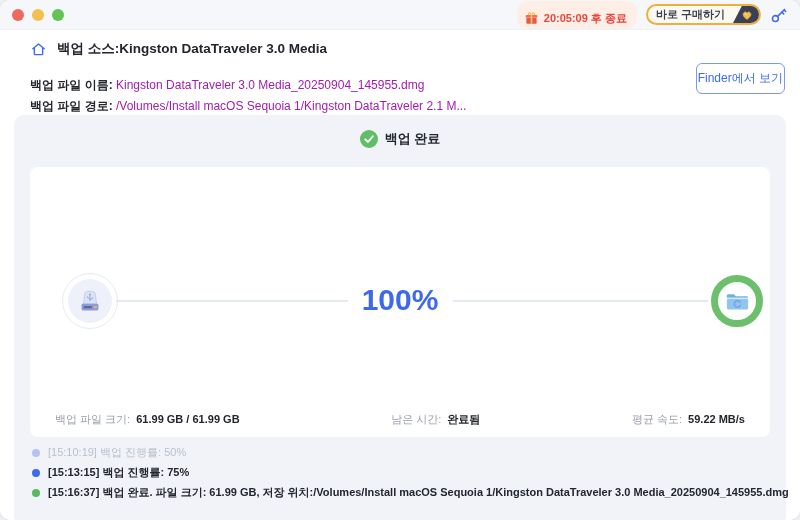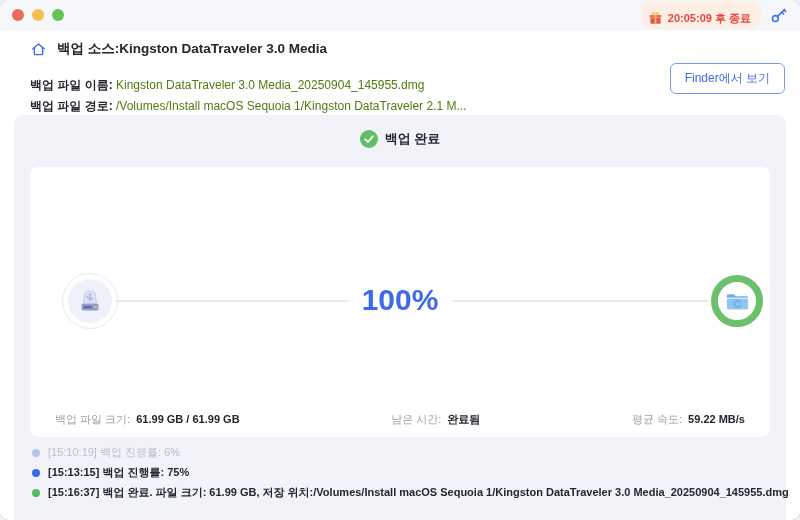--- a/index.html
+++ b/index.html
@@ -23,22 +23,22 @@
   .buy-label { padding:0 8px; font-size:11px; font-weight:bold; color:#3a4156; line-height:17px; white-space:nowrap; }
   .buy-gem { background:#3a4156; display:flex; align-items:center; padding:0 6px 0 8px;
     clip-path:polygon(34% 0, 100% 0, 100% 100%, 0 100%); }
   .key-btn { display:flex; align-items:center; cursor:pointer; }
 
   
   .header { position:absolute; left:30px; top:40px; display:flex; align-items:center; gap:10px;justify-content:space-between; }
   .page-title { font-size:13.5px; font-weight:bold; color:#23262e; }
   .file-info { position:absolute; left:30px; top:75px; font-size:12px; line-height:21px; }
   .file-row .lbl { font-weight:bold; color:#23262e; }
-  .file-row .val { color:#4d7c0f; }
-  .finder-btn { position:absolute; right:15px; top:63px; padding:6px 14px; font-size:12px;
+  .file-row .val { color:#a21caf; }
+  .finder-btn { position:absolute; right:15px; top:63px; padding:6px 1px; font-size:12px;
     color:#3d6aeb; background:#ffffff; border:1px solid #7c97ef; border-radius:6px;
     cursor:pointer; font-family:inherit; }
 
   
   .panel { position:absolute; left:14px; top:115px; width:772px; height:442px;
     background:#f1f3f9; border-radius:10px; }
   .badge-row { display:flex; justify-content:center; align-items:center; gap:7px; padding-top:15px; }
   .badge-text { font-size:13px; font-weight:bold; color:#23262e; }
 
   .card { position:absolute; left:16px; top:52px; width:740px; height:270px;
@@ -82,20 +82,29 @@
           <svg width="15" height="15" viewBox="0 0 16 16">
             <circle cx="6" cy="3.4" r="1.4" fill="none" stroke="#f3c24f" stroke-width="1.2"></circle>
             <circle cx="10" cy="3.4" r="1.4" fill="none" stroke="#f3c24f" stroke-width="1.2"></circle>
             <rect x="1.8" y="4.2" width="12.4" height="3" rx="0.8" fill="#ee6f5c"></rect>
             <rect x="2.5" y="7.4" width="11" height="6.2" rx="1" fill="#e25a4d"></rect>
             <rect x="7.1" y="4.2" width="1.8" height="9.3" fill="#f3c24f"></rect>
           </svg>
         </span>
         <span>20:05:09 후 종료</span>
       </div>
+      <div class="buy-btn">
+        <span class="buy-label">바로 구매하기</span>
+        <span class="buy-gem">
+          <svg width="12" height="12" viewBox="0 0 12 12">
+            <path d="M6 10.4 C2.6 8 1.2 5.6 2.6 3.9 C3.9 2.4 5.5 3 6 4.2 C6.5 3 8.1 2.4 9.4 3.9 C10.8 5.6 9.4 8 6 10.4 Z" fill="#f5c04a" stroke="#d9a13b" stroke-width="0.8"></path>
+            <path d="M4.2 4.6 L5.2 5.6" stroke="#fce9bd" stroke-width="1" stroke-linecap="round"></path>
+          </svg>
+        </span>
+      </div>
       <div class="key-btn">
         <span style="display:flex;">
           <svg width="18" height="18" viewBox="0 0 20 20" fill="none" stroke="#3d6aeb" stroke-width="1.7" stroke-linecap="round">
             <circle cx="6" cy="14" r="3.3"></circle>
             <path d="M8.5 11.5 L16.2 3.8"></path>
             <path d="M13.2 6.8 L15.2 8.8"></path>
             <path d="M15.6 4.4 L17.4 6.2"></path>
           </svg>
         </span>
       </div>
@@ -178,21 +187,21 @@
         <div class="stat">
           <span>평균 속도:</span>
           <b>59.22 MB/s</b>
         </div>
       </div>
     </div>
 
     <div class="logs">
       <div class="log-row log-dim">
         <span class="dot"></span>
-        <span>[15:10:19] 백업 진행률: 6%</span>
+        <span>[15:10:19] 백업 진행률: 50%</span>
       </div>
       <div class="log-row log-active">
         <span class="dot"></span>
         <span>[15:13:15] 백업 진행률: 75%</span>
       </div>
       <div class="log-row log-done">
         <span class="dot"></span>
         <span>[15:16:37] 백업 완료. 파일 크기: 61.99 GB, 저장 위치:/Volumes/Install macOS Sequoia 1/Kingston DataTraveler 3.0 Media_20250904_145955.dmg</span>
       </div>
     </div>

